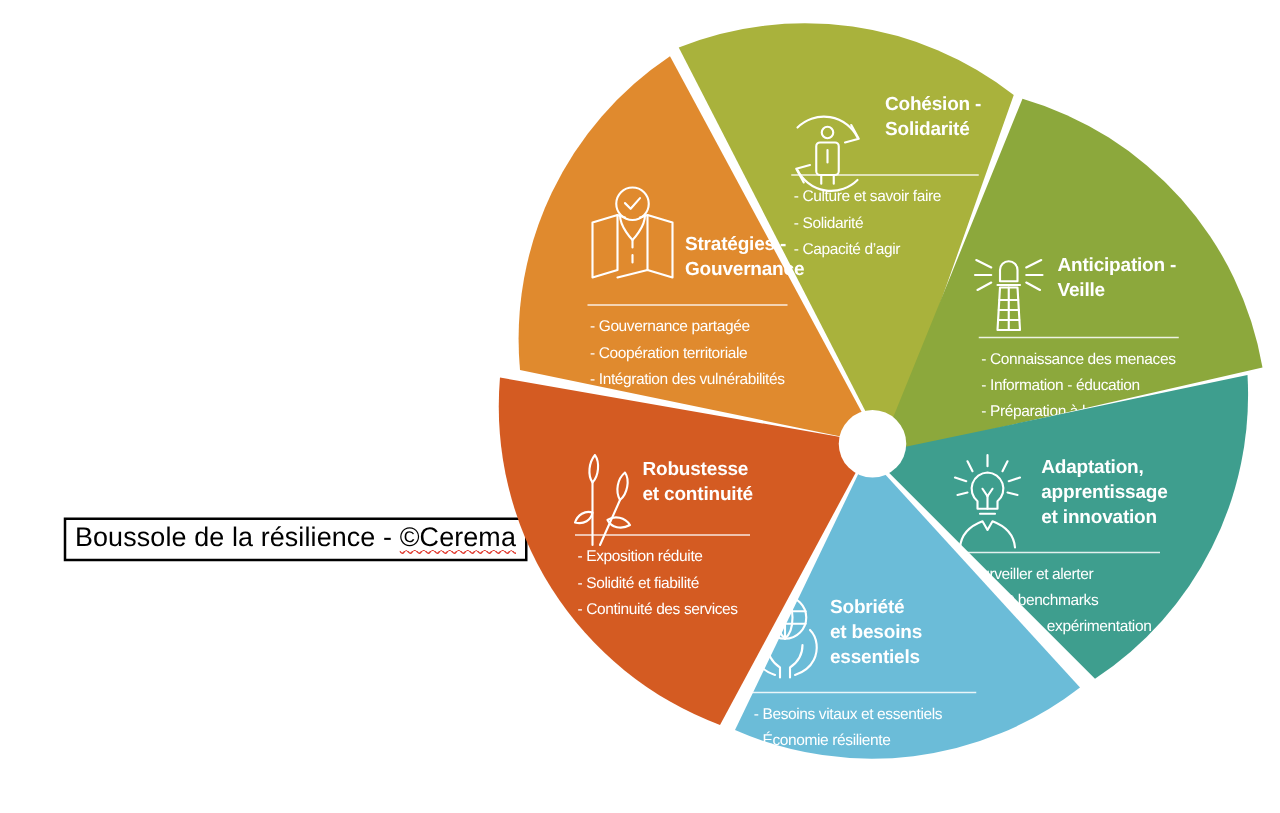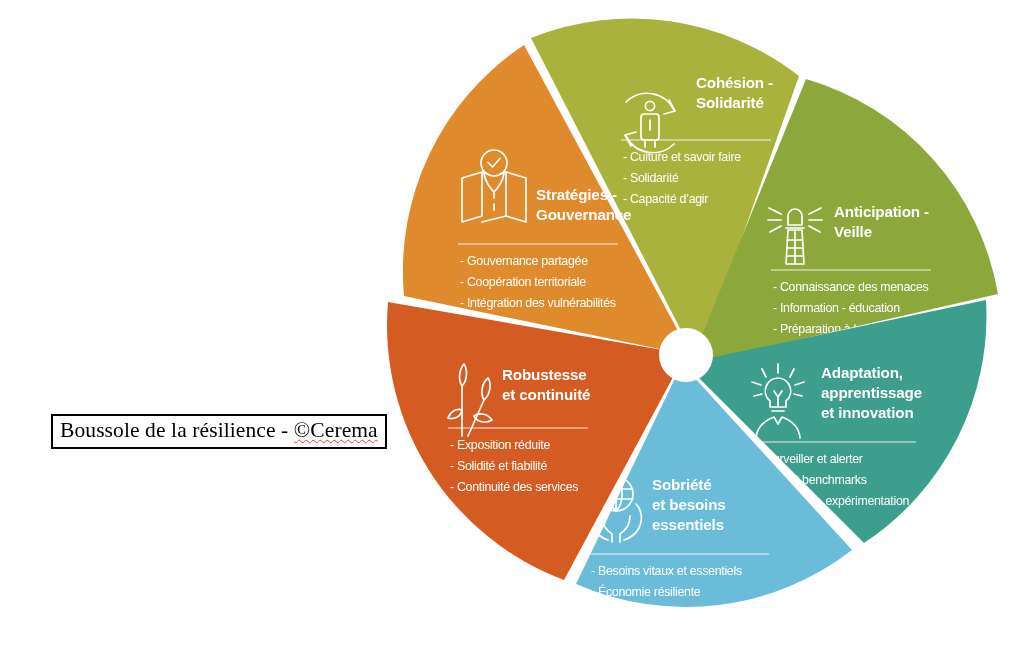--- a/index.html
+++ b/index.html
@@ -26,36 +26,36 @@
   #caption-box {
     position: absolute;
     left: 51px;
     top: 414px;
     border: 2px solid #000000;
     padding: 4px 7px 5px 7px;
     background: #ffffff;
     line-height: 1;
   }
   #caption-text {
-    font-family: Liberation Serif, serif;
+    font-family: Liberation Sans, sans-serif;
     font-size: 21.5px;
     color: #000000;
     white-space: nowrap;
     letter-spacing: 0.1px;
   }
   .spellcheck {
     text-decoration: underline wavy #e03a2f;
     text-decoration-thickness: 1.2px;
     text-underline-offset: 2px;
   }
 
   
   #wheel {
     position: absolute;
-    left: 386px;
+    left: 398px;
     top: 30px;
     width: 620px;
     height: 600px;
     text-align: right;
   }
   #wheel svg {
     display: block;
     width: 620px;
     height: 600px;
     overflow: visible;

